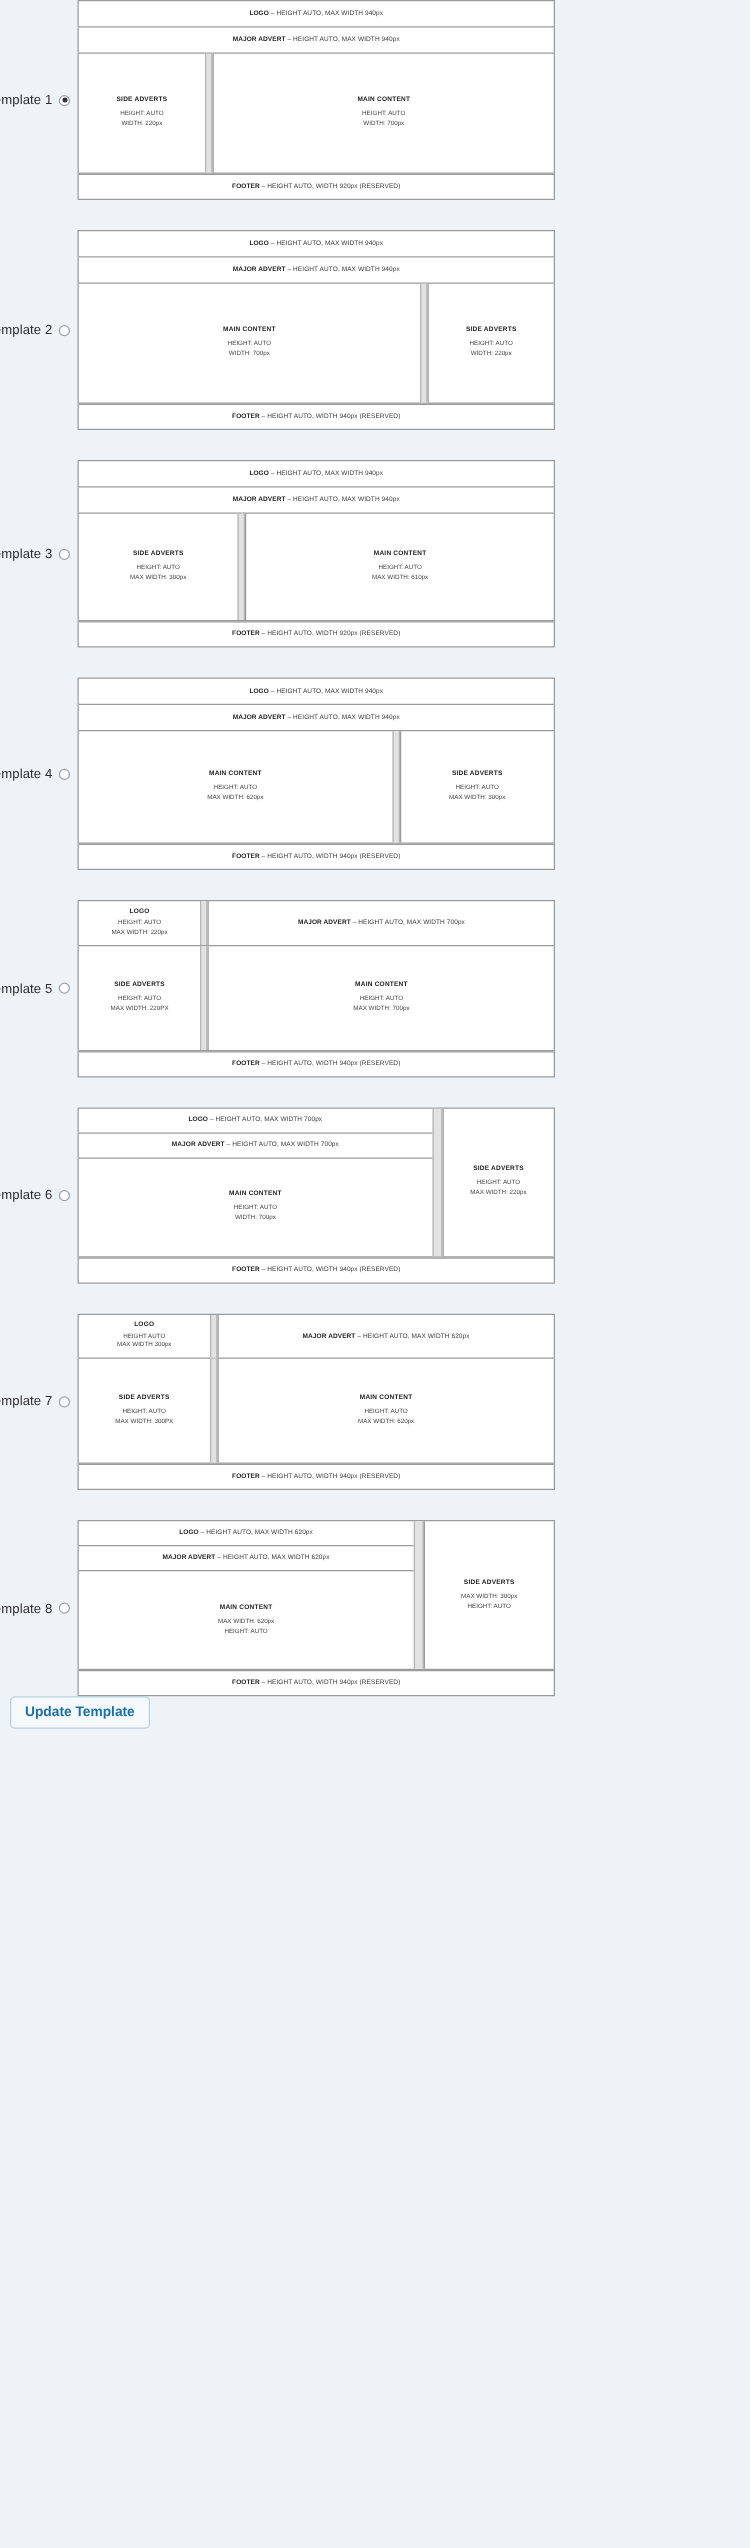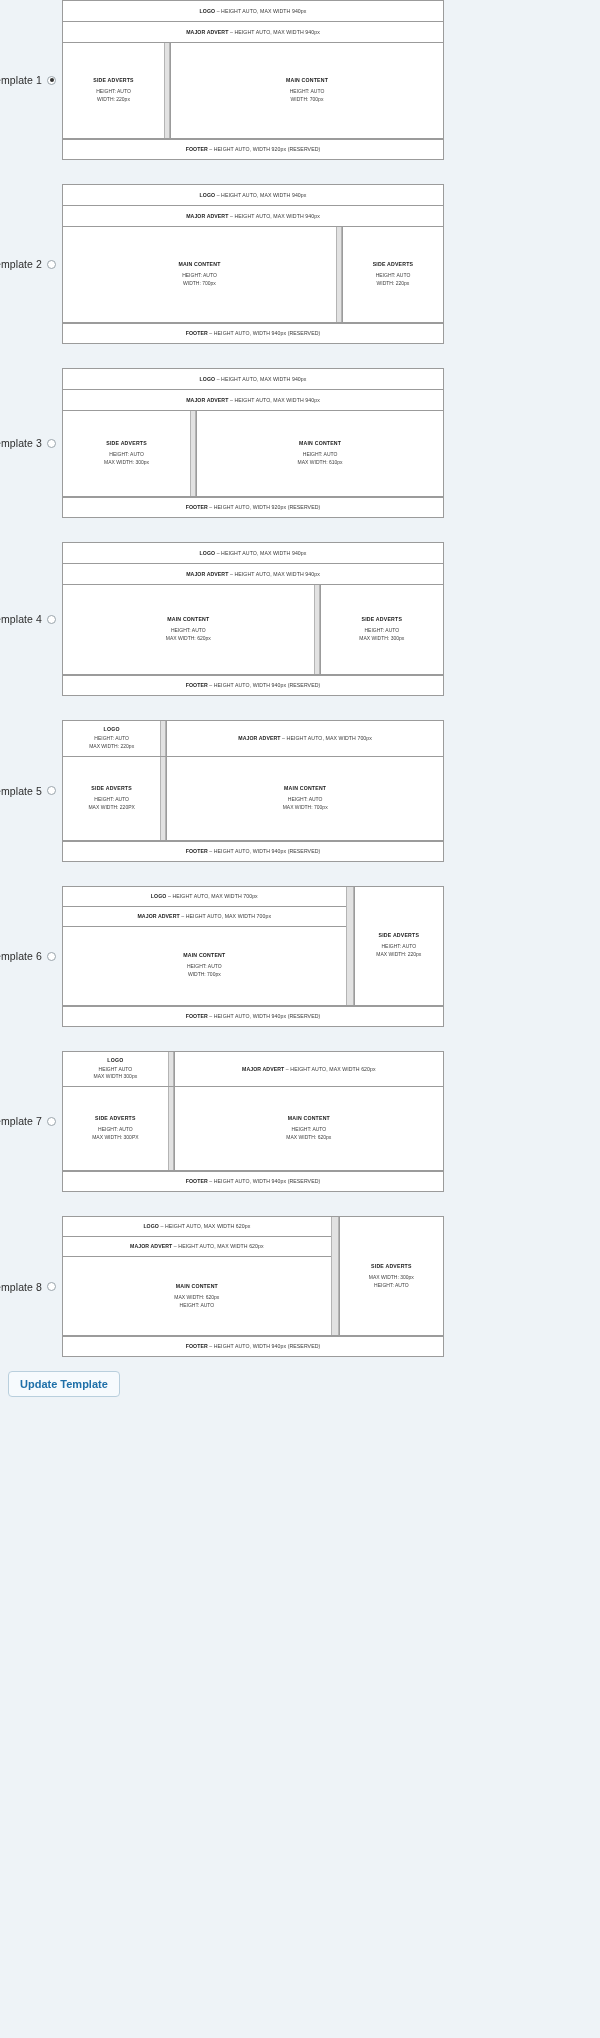--- a/index.html
+++ b/index.html
@@ -123,21 +123,20 @@
     height: 20px;
     border-top: 1px solid #9b9b9b;
     display: flex; align-items: center; justify-content: center;
   }
 
   .spacer { height: 24px; }
 
   
   .btn-wrap {
     padding: 0 4px 0 8px;
-    margin-top: 14px;
   }
   .update-btn {
     display: inline-block;
     background: #f6fafd;
     border: 1px solid #b9cfdd;
     border-radius: 4px;
     color: #1e6fa8;
     font-weight: bold;
     font-size: 11px;
     padding: 6px 11px;

